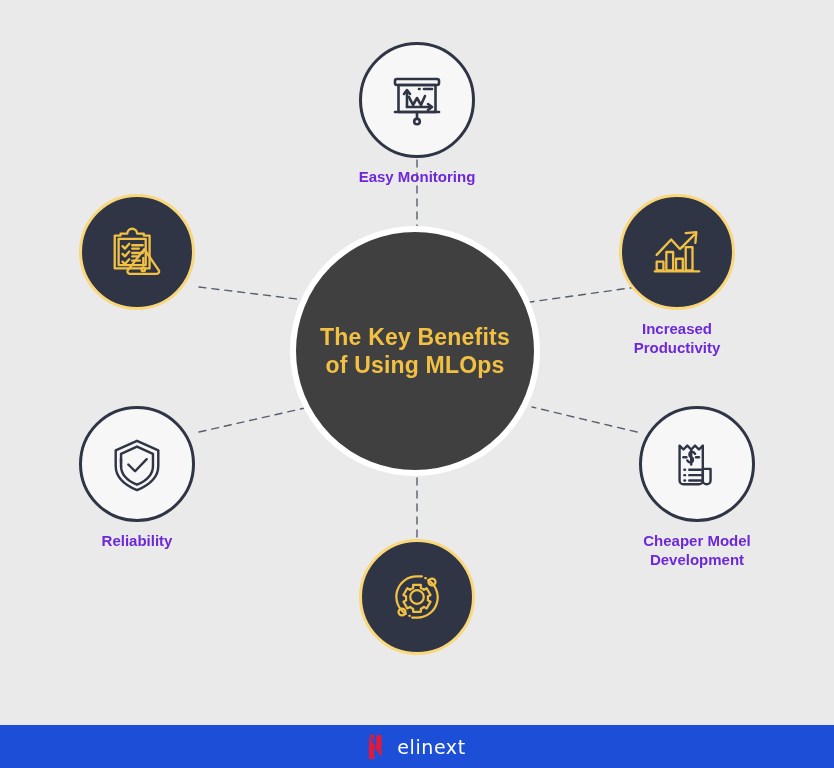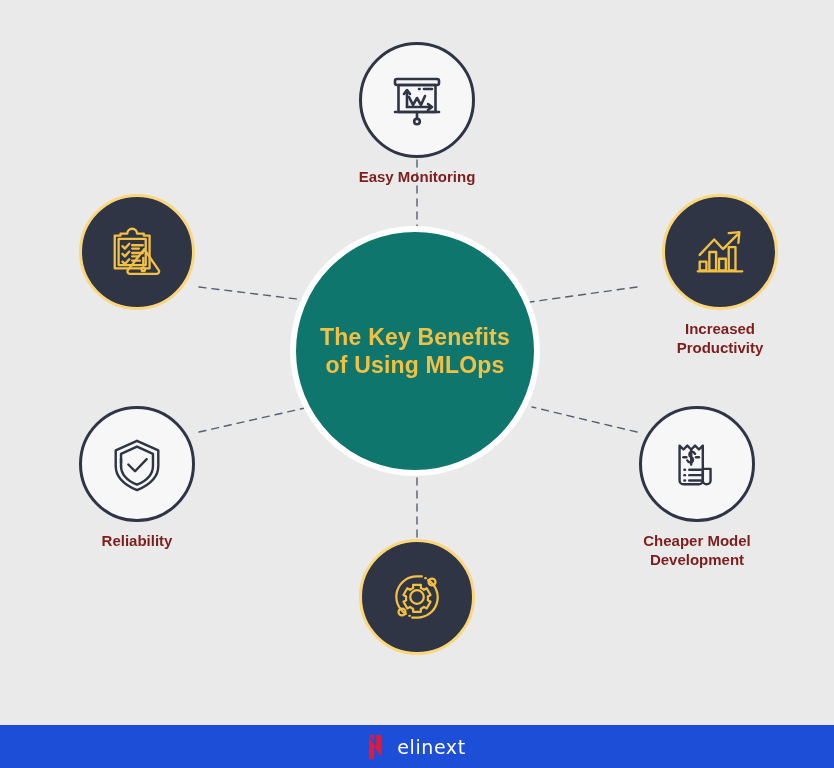--- a/index.html
+++ b/index.html
@@ -29,21 +29,21 @@
   }
 
   
   .hub {
     position: absolute;
     left: 290px;
     top: 226px;
     width: 250px;
     height: 250px;
     border-radius: 50%;
-    background: #0f766e;
+    background: #404040;
     border: 6px solid #FFFFFF;
     box-sizing: border-box;
     z-index: 4;
     display: flex;
     align-items: center;
     justify-content: center;
     flex-direction: column;
   }
   .hub-title {
     color: #F2C043;
@@ -76,33 +76,33 @@
   .node-circle.light {
     background: #F7F7F7;
     border: 3px solid #2F3545;
   }
   .node-label {
     position: absolute;
     width: 230px;
     left: 50%;
     transform: translateX(-50%);
     text-align: center;
-    color: #7f1d1d;
+    color: #6d28d9;
     font-size: 15px;
     font-weight: bold;
     line-height: 1.26;
     white-space: pre-line;
     z-index: 5;
   }
   .node-label.below { top: 126px; }
 
   
   #node-easy-monitoring  { left: 359px; top: 42px; }
   #node-risk-reduction   { left: 79px;  top: 194px; }
-  #node-increased-productivity { left: 662px; top: 194px; }
+  #node-increased-productivity { left: 619px; top: 194px; }
   #node-reliability      { left: 79px;  top: 406px; }
   #node-cheaper-model    { left: 639px; top: 406px; }
   #node-reproductivity   { left: 359px; top: 539px; }
 
   .icon-svg { display: block; }
 
   
   .footer {
     position: absolute;
     left: 0;

